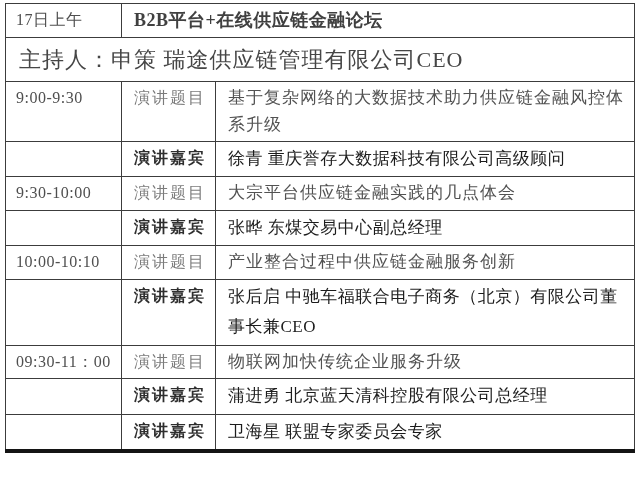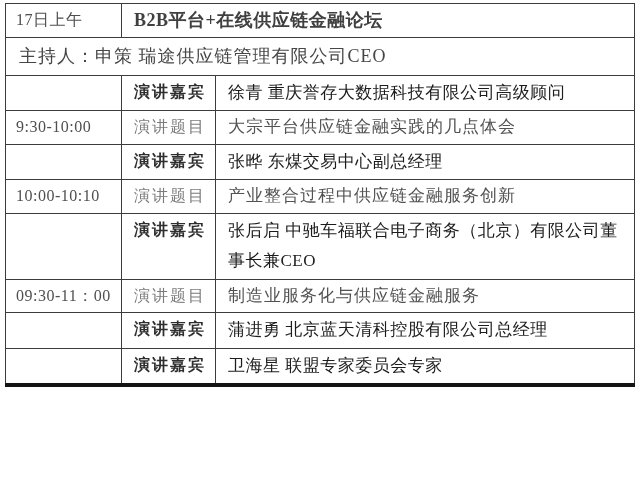--- a/index.html
+++ b/index.html
@@ -40,21 +40,21 @@
   }
   td.forum-title {
     font-size: 18px;
     font-weight: bold;
     color: #404040;
     letter-spacing: 0.5px;
     line-height: 1.5;
     padding: 3px 8px 3px 12px;
   }
   td.host {
-    font-size: 18px;
+    font-size: 22px;
     color: #464646;
     letter-spacing: 1px;
     line-height: 1.6;
     padding: 4px 8px 4px 13px;
   }
   td.label {
     font-size: 16px;
     letter-spacing: 2px;
     line-height: 1.6;
     padding: 3px 4px 3px 12px;
@@ -93,20 +93,25 @@
         <tr>
       <td class="time">17日上午</td>
       <td class="forum-title" colspan="2">B2B平台+在线供应链金融论坛</td>
     </tr>
 
     <tr>
       <td class="host" colspan="3">主持人：申策 瑞途供应链管理有限公司CEO</td>
     </tr>
 
     <tr>
+      <td class="time">9:00-9:30</td>
+      <td class="label topic-label">演讲题目</td>
+      <td class="topic">基于复杂网络的大数据技术助力供应链金融风控体系升级</td>
+    </tr>
+    <tr>
       <td class="empty-cell"></td>
       <td class="label guest-label">演讲嘉宾</td>
       <td class="guest">徐青 重庆誉存大数据科技有限公司高级顾问</td>
     </tr>
 
     <tr>
       <td class="time">9:30-10:00</td>
       <td class="label topic-label">演讲题目</td>
       <td class="topic">大宗平台供应链金融实践的几点体会</td>
     </tr>
@@ -123,21 +128,21 @@
     </tr>
     <tr>
       <td class="empty-cell"></td>
       <td class="label guest-label">演讲嘉宾</td>
       <td class="guest">张后启 中驰车福联合电子商务（北京）有限公司董事长兼CEO</td>
     </tr>
 
     <tr>
       <td class="time">09:30-11：00</td>
       <td class="label topic-label">演讲题目</td>
-      <td class="topic">制造业服务化与供应链金融服务</td>
+      <td class="topic">物联网加快传统企业服务升级</td>
     </tr>
     <tr>
       <td class="empty-cell"></td>
       <td class="label guest-label">演讲嘉宾</td>
       <td class="guest">蒲进勇 北京蓝天清科控股有限公司总经理</td>
     </tr>
 
     <tr>
       <td class="empty-cell"></td>
       <td class="label guest-label">演讲嘉宾</td>

